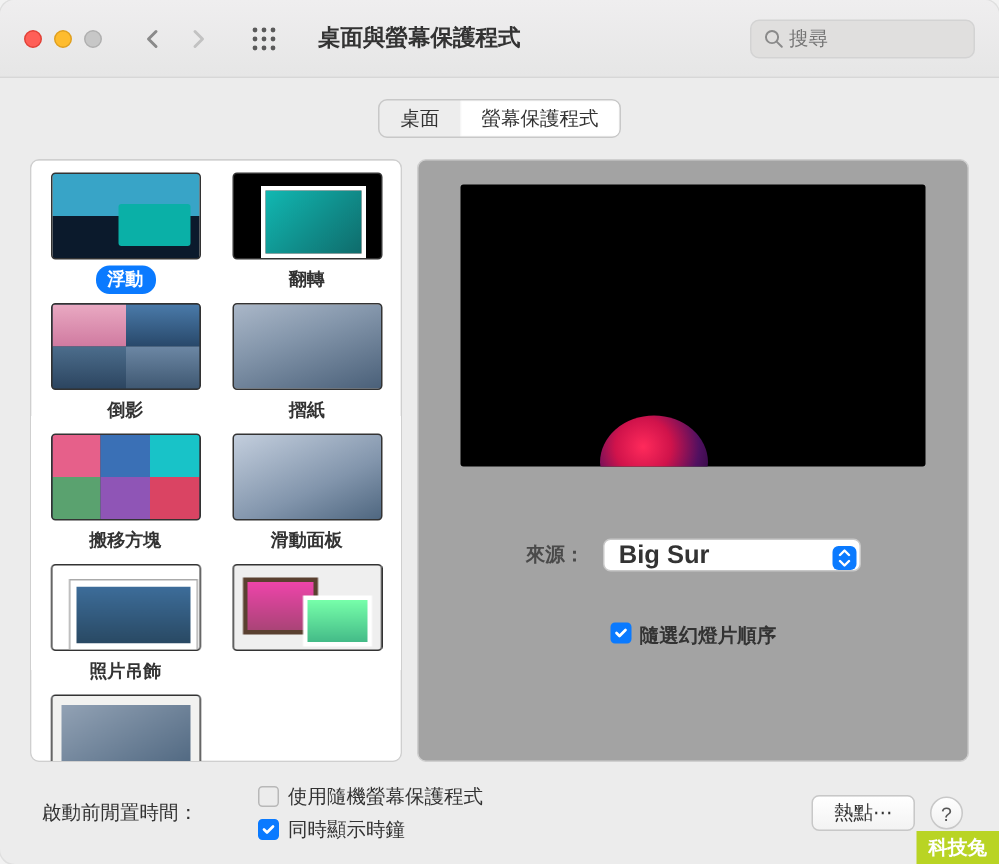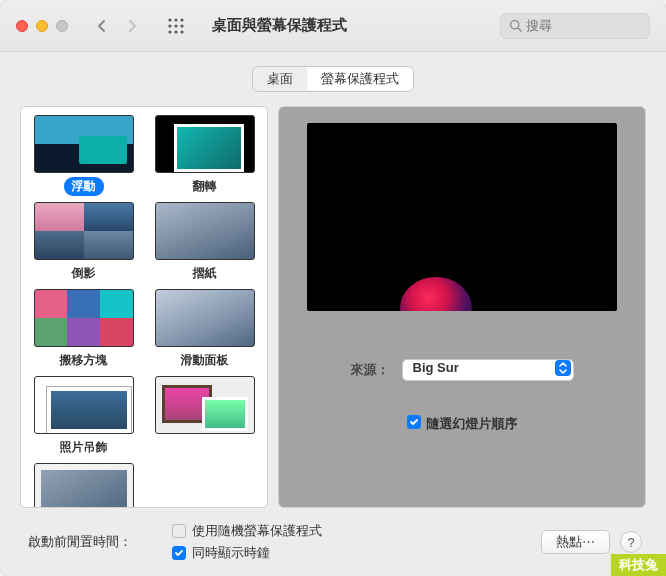--- a/index.html
+++ b/index.html
@@ -86,21 +86,21 @@
   .t9{background:#efefef;}
   .t9::before{content:"";position:absolute;left:6px;top:8px;width:44px;height:32px;border:3px solid #5a4030;background:linear-gradient(#e4a,#a47);}
   .t9::after{content:"";position:absolute;right:6px;top:20px;width:40px;height:28px;border:3px solid #fff;background:linear-gradient(#7fa,#4b8);}
   .t10{background:linear-gradient(150deg,#99a8ba,#47607a);} 
   .t10::after{content:"";position:absolute;inset:0;border:6px solid #f2f2f0;}
   
   .preview{width:100%;height:188px;background:#000;border-radius:2px;position:relative;overflow:hidden;}
   .preview .blob{position:absolute;left:30%;bottom:-18px;width:72px;height:52px;border-radius:50% 50% 45% 55%/60% 60% 40% 40%;background:radial-gradient(circle at 40% 40%,#ff2a5b 0%,#d0134b 35%,#501060 70%,#250838 100%);filter:blur(0.4px);}
   .formrow{display:flex;align-items:center;gap:12px;margin-top:48px;width:100%;justify-content:center;}
   .formlabel{font-size:13px;color:#4a4a4a;}
-  .select{display:flex;align-items:flex-start;justify-content:space-between;border:1px solid #c8c8c8;border-radius:5px;background:#fff;height:22px;padding:0 2px 0 10px;font-size:13px;min-width:172px;}
+  .select{display:flex;align-items:flex-end;justify-content:space-between;border:1px solid #c8c8c8;border-radius:5px;background:#fff;height:22px;padding:0 2px 0 10px;font-size:17px;min-width:172px;}
   .select .caret{width:16px;height:16px;background:#0a7aff;border-radius:4px;display:flex;align-items:center;justify-content:center;flex-direction:column;}
   .select .caret svg{display:block;}
   .checkrow{display:flex;align-items:flex-start;gap:6px;margin-top:34px;font-size:13px;}
   .chk{width:14px;height:14px;border-radius:3px;border:1px solid #b8b8b8;display:inline-flex;align-items:center;justify-content:center;}
   .chk.checked{background:#0a7aff;border-color:#0a7aff;}
   .chk.checked svg{display:block;}
   .chk svg{display:none;}
   
   .bottombar{display:flex;align-items:center;gap:10px;padding:8px 24px 14px 28px;}
   .bottombar .select{min-width:78px;}

